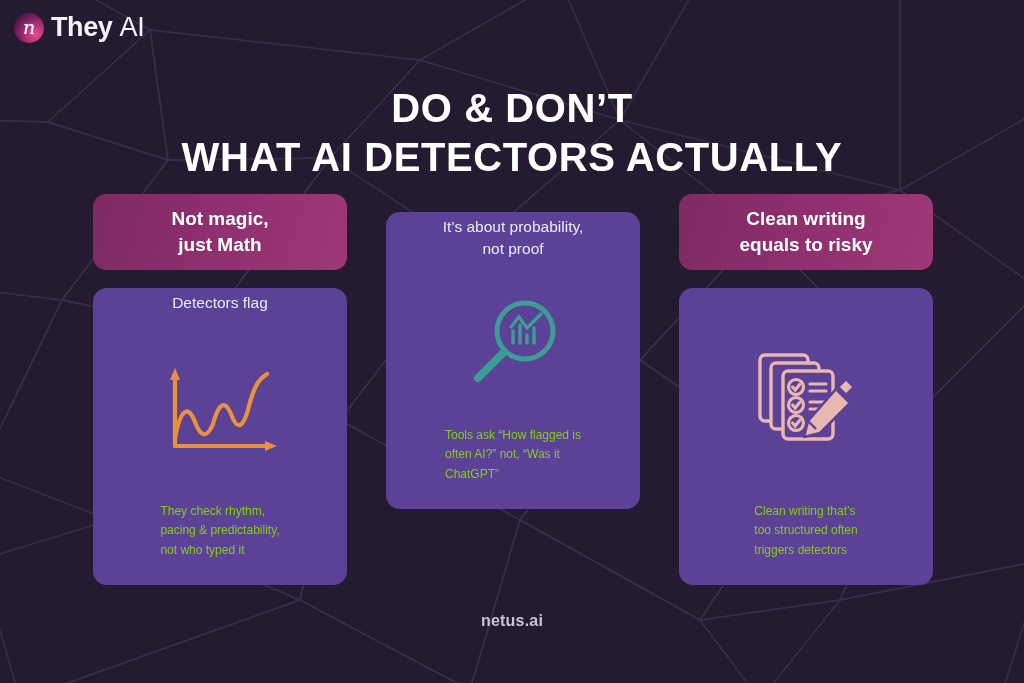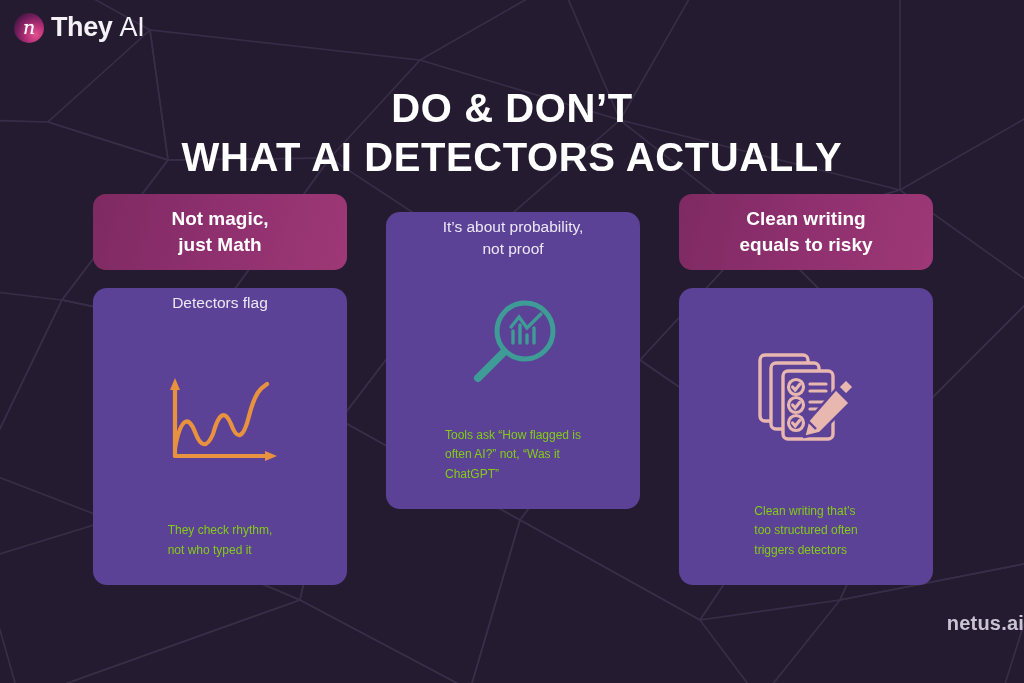--- a/index.html
+++ b/index.html
@@ -141,23 +141,23 @@
     font-weight: 400;
     padding-bottom: 8px;
   }
 
   
   #footer-brand {
     position: absolute;
     left: 0;
     right: 0;
     top: 612px;
-    text-align: right;
+    text-align: center;
     color: #C9C4D4;
-    font-size: 20px;
+    font-size: 16px;
     font-weight: bold;
     letter-spacing: 0.2px;
     z-index: 5;
   }
 </style>
 </head>
 <body>
 
 <div id="stage">
 
@@ -221,20 +221,21 @@
               <path d="M16 84 L16 14"></path>
               <path d="M16 84 L110 84"></path>
               <path d="M16 76 C22 44, 30 44, 36 60 C42 76, 48 76, 54 62 C60 40, 66 38, 72 52 C78 68, 84 68, 90 44 C96 20, 102 16, 108 12"></path>
             </g>
             <polygon points="16,6 11,18 21,18" fill="#E8913F"></polygon>
             <polygon points="118,84 106,79 106,89" fill="#E8913F"></polygon>
           </svg>
         </div>
         <div class="card-bottom-text">
           <div>They check rhythm,</div>
+          <div>pacing &amp; predictability,</div>
           <div>not who typed it</div>
         </div>
       </div>
     </div>
 
     <div class="column">
       <div class="card-body">
         <div class="card-top-text">
           <div>It’s about probability,</div>
           <div>not proof</div>

